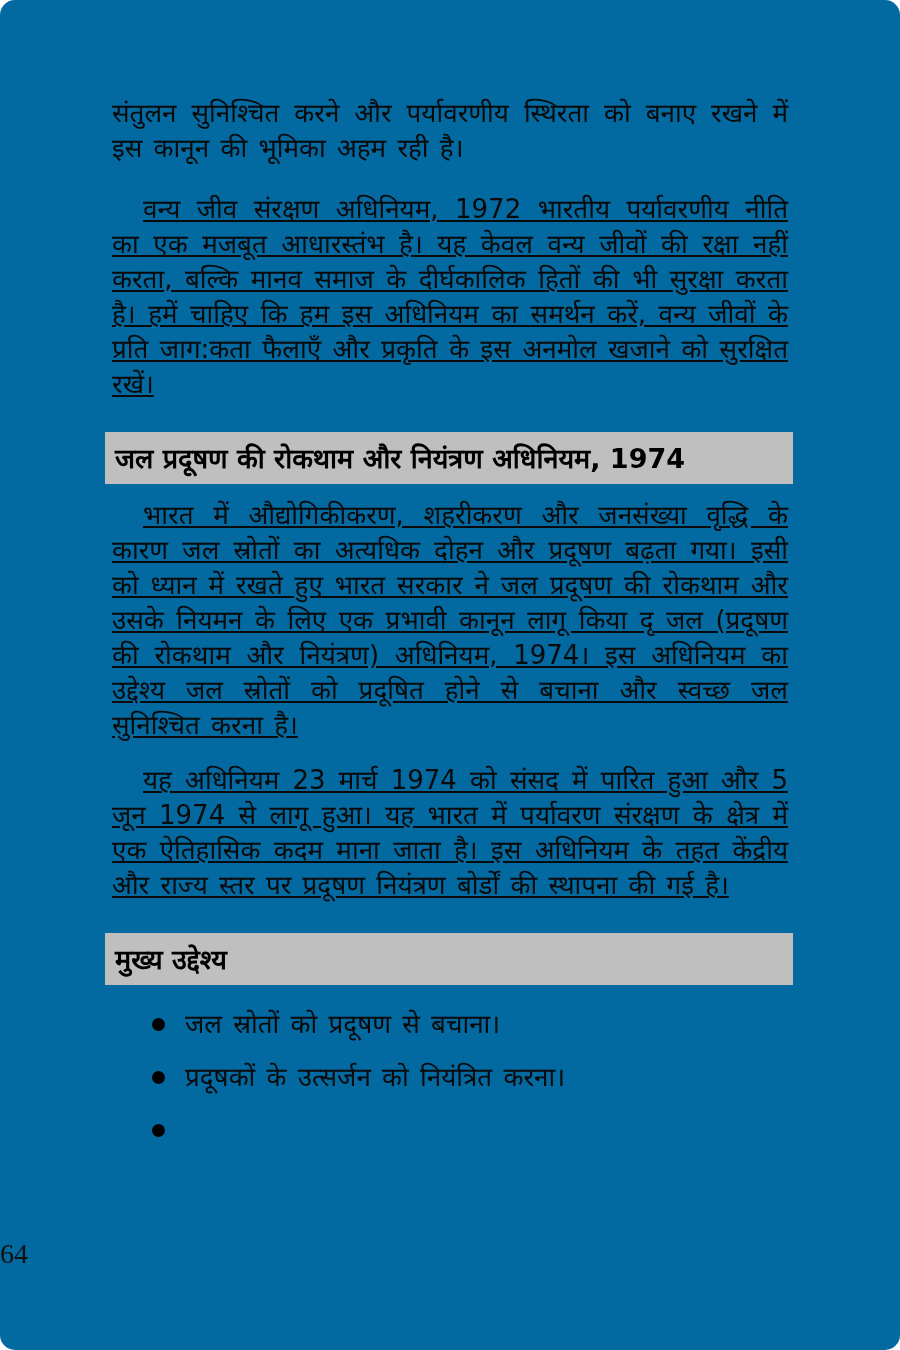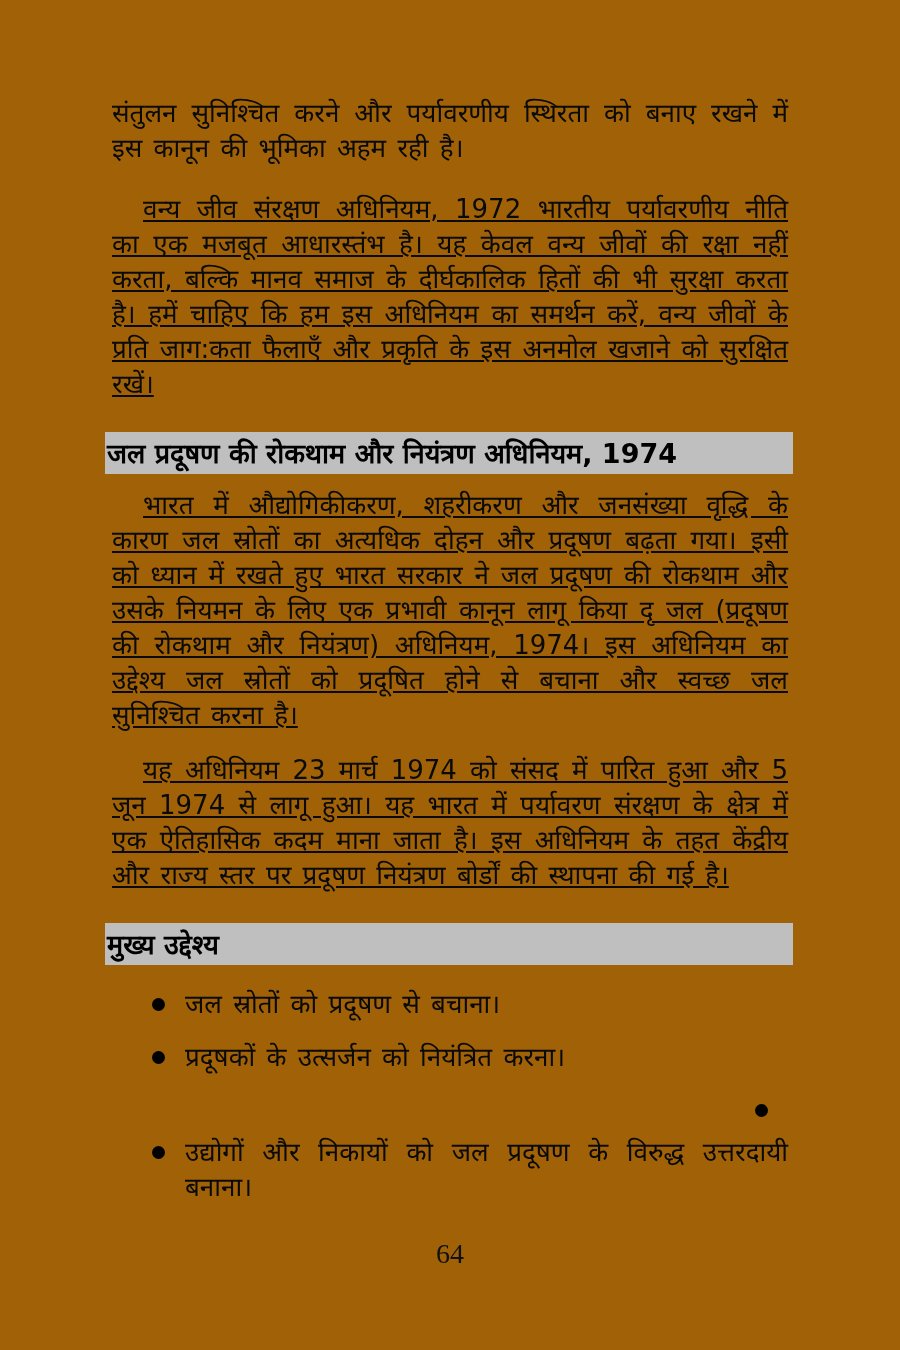--- a/index.html
+++ b/index.html
@@ -12,49 +12,50 @@
     height: 1350px;
     position: relative;
     font-family: "DejaVu Sans", sans-serif;
     color: #000000;
     overflow: hidden;
   }
   .page {
     position: relative;
     width: 900px;
     height: 1350px;
-    background: #a16207;
+    background: #0369a1;
     box-sizing: border-box;
     padding-top: 96px;
+    border-radius: 15px;
   }
   .text-col {
     margin-left: 112px;
     width: 676px;
   }
   p.body-para {
     margin: 0;
     font-size: 26px;
     line-height: 35px;
     text-align: justify;
     word-spacing: 3px;
     color: #0a0a0a;
   }
   p.body-para.indent {
     text-indent: 31px;
     text-decoration: underline;
   }
   .heading-bar {
     margin-left: 105px;
     width: 688px;
-    height: 42px;
+    height: 52px;
     background: #bfbfbf;
     display: flex;
     align-items: center;
     box-sizing: border-box;
-    padding-left: 2px;
+    padding-left: 10px;
   }
   .heading-bar span {
     font-size: 27px;
     font-weight: bold;
     line-height: 1;
     color: #000000;
     white-space: nowrap;
   }
   .spacer-p2   { height: 26px; }
   .spacer-bar1 { height: 30px; }
@@ -65,21 +66,20 @@
   .objectives-list {
     margin: 0;
     padding: 0;
     list-style: none;
   }
   .bullet-item {
     display: flex;
     margin-bottom: 18px;
     font-size: 26px;
     line-height: 35px;
-    justify-content: flex-end;
   }
   .bullet-marker {
     flex: none;
     width: 13px;
     height: 13px;
     border-radius: 50%;
     background: #000000;
     margin-left: 40px;
     margin-right: 20px;
     margin-top: 11px;
@@ -89,21 +89,21 @@
     text-align: justify;
     word-spacing: 3px;
     width: 603px;
     color: #0a0a0a;
   }
   .page-number {
     position: absolute;
     top: 1238px;
     left: 0;
     width: 900px;
-    text-align: center;
+    text-align: left;
     font-family: "Liberation Serif", "DejaVu Serif", serif;
     font-size: 28px;
     color: #111111;
   }
 </style>
 </head>
 <body>
 
 <div class="page">
 
@@ -144,21 +144,17 @@
       <span class="bullet-marker"></span>
       <span class="bullet-text">जल स्रोतों को प्रदूषण से बचाना।</span>
     </li>
     <li class="bullet-item">
       <span class="bullet-marker"></span>
       <span class="bullet-text">प्रदूषकों के उत्सर्जन को नियंत्रित करना।</span>
     </li>
     <li class="bullet-item">
       <span class="bullet-marker"></span>
     </li>
-    <li class="bullet-item">
-      <span class="bullet-marker"></span>
-      <span class="bullet-text">उद्योगों और निकायों को जल प्रदूषण के विरुद्ध उत्तरदायी बनाना।</span>
-    </li>
   </ul>
 
   <div class="page-number">64</div>
 
 </div>
 
 </body></html>

